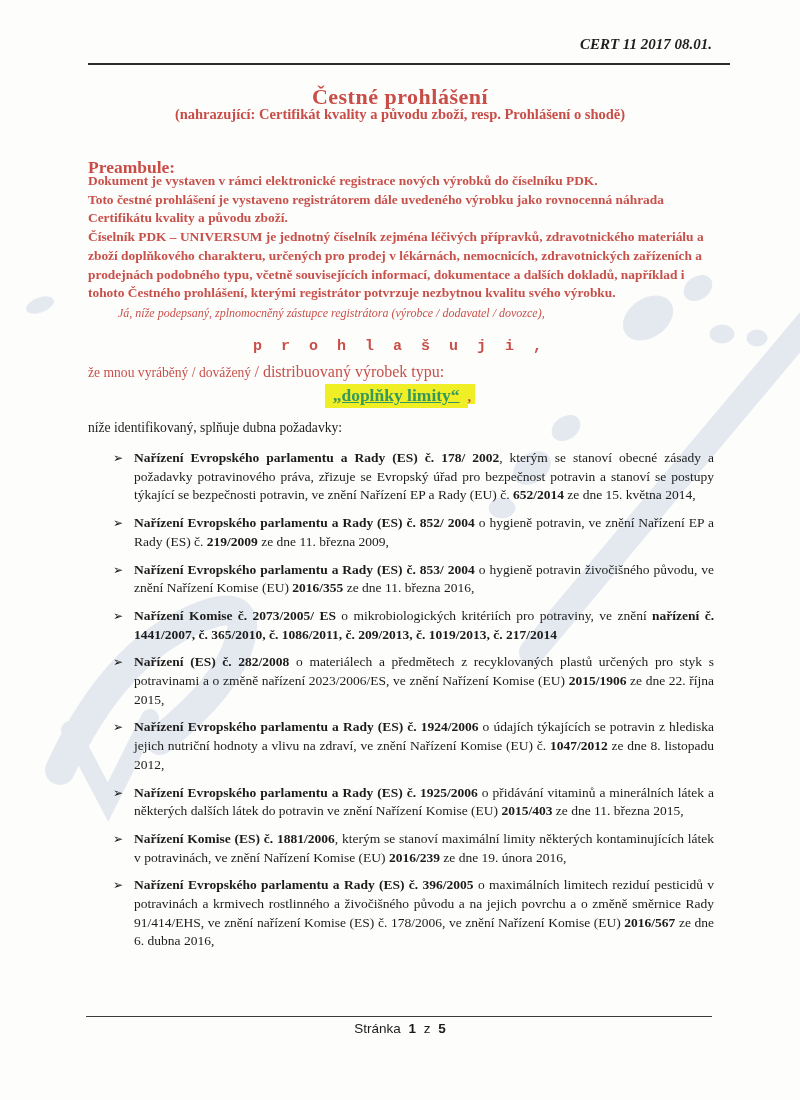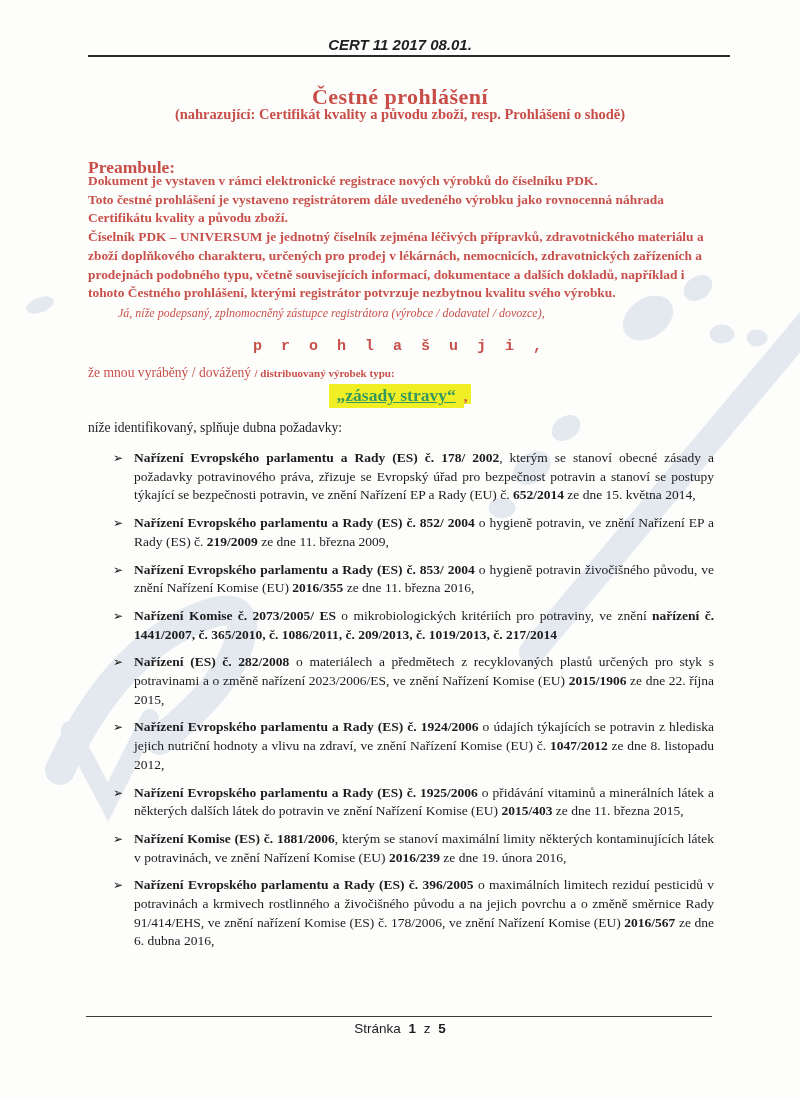--- a/index.html
+++ b/index.html
@@ -12,22 +12,22 @@
     font-family:"Liberation Serif", serif;
     color:#1c1c1c;
   }
   
   .watermark{position:absolute;inset:0;z-index:0;pointer-events:none;}
   
   .content{position:absolute;inset:0;z-index:1;}
   .doc-ref{
     position:absolute;top:36px;left:88px;right:70px;
     border-bottom:2px solid #2b2b2b;
-    text-align:center;padding:0 18px 2px 0;
-    font-family:Liberation Sans, sans-serif;
+    text-align:right;padding:0 18px 10px 0;
+    font-family:Liberation Serif, serif;
     font-style:italic;font-weight:600;font-size:15px;color:#1f1f1f;
   }
   .title{
     position:absolute;top:84px;left:0;width:100%;
     text-align:center;font-size:22px;font-weight:bold;color:#c84d47;
     letter-spacing:.5px;
   }
   .subtitle{
     position:absolute;top:106px;left:0;width:100%;
     text-align:center;font-size:14.5px;font-weight:bold;color:#c84d47;
@@ -48,21 +48,21 @@
   .verb-line{
     position:absolute;top:338px;left:0;width:100%;
     text-align:center;font-size:15px;font-weight:bold;color:#c8504a;
     letter-spacing:5px;
     font-family:Liberation Mono, monospace;
   }
   .product-line{
     position:absolute;top:363px;left:88px;width:624px;color:#c8504a;
   }
   .product-main{font-size:13.6px;}
-  .product-rest{font-size:11px;font-weight:bold;}
+  .product-rest{font-size:16px;}
   .highlight-row{
     position:absolute;top:384px;left:0;width:100%;text-align:center;
   }
   .product-highlight{
     display:inline-block;background:#f0ee25;padding:1px 8px 2px 8px;
     font-size:17.5px;font-weight:bold;color:#35985f;
     text-decoration:underline;text-decoration-color:#35985f;
   }
   .product-comma{
     font-size:15px;font-weight:bold;color:#c8504a;background:#f0ee25;
@@ -143,21 +143,21 @@
 
     <div class="intro-line">Já, níže podepsaný, zplnomocněný zástupce registrátora (výrobce / dodavatel / dovozce),</div>
 
     <div class="verb-line">p r o h l a š u j i ,</div>
 
     <div class="product-line">
       <span class="product-main">že mnou vyráběný / dovážený </span><span class="product-rest"> / distribuovaný výrobek typu:</span>
     </div>
 
     <div class="highlight-row">
-      <span class="product-highlight">„zásady stravy“</span><span class="product-comma">,</span>
+      <span class="product-highlight">„doplňky limity“</span><span class="product-comma">,</span>
     </div>
 
     <div class="requirements-line">níže identifikovaný, splňuje dubna požadavky:</div>
 
     <ul class="reg-list">
         <li>
           <span class="reg-marker">➢</span>
           <div class="reg-body"><b>Nařízení Evropského parlamentu a Rady (ES) č. 178/ 2002</b><span>, kterým se stanoví obecné zásady a požadavky potravinového práva, zřizuje se Evropský úřad pro bezpečnost potravin a stanoví se postupy týkající se bezpečnosti potravin, ve znění Nařízení EP a Rady (EU) č. </span><b>652/2014</b><span> ze dne 15. května 2014,</span></div>
         </li>
         <li>

